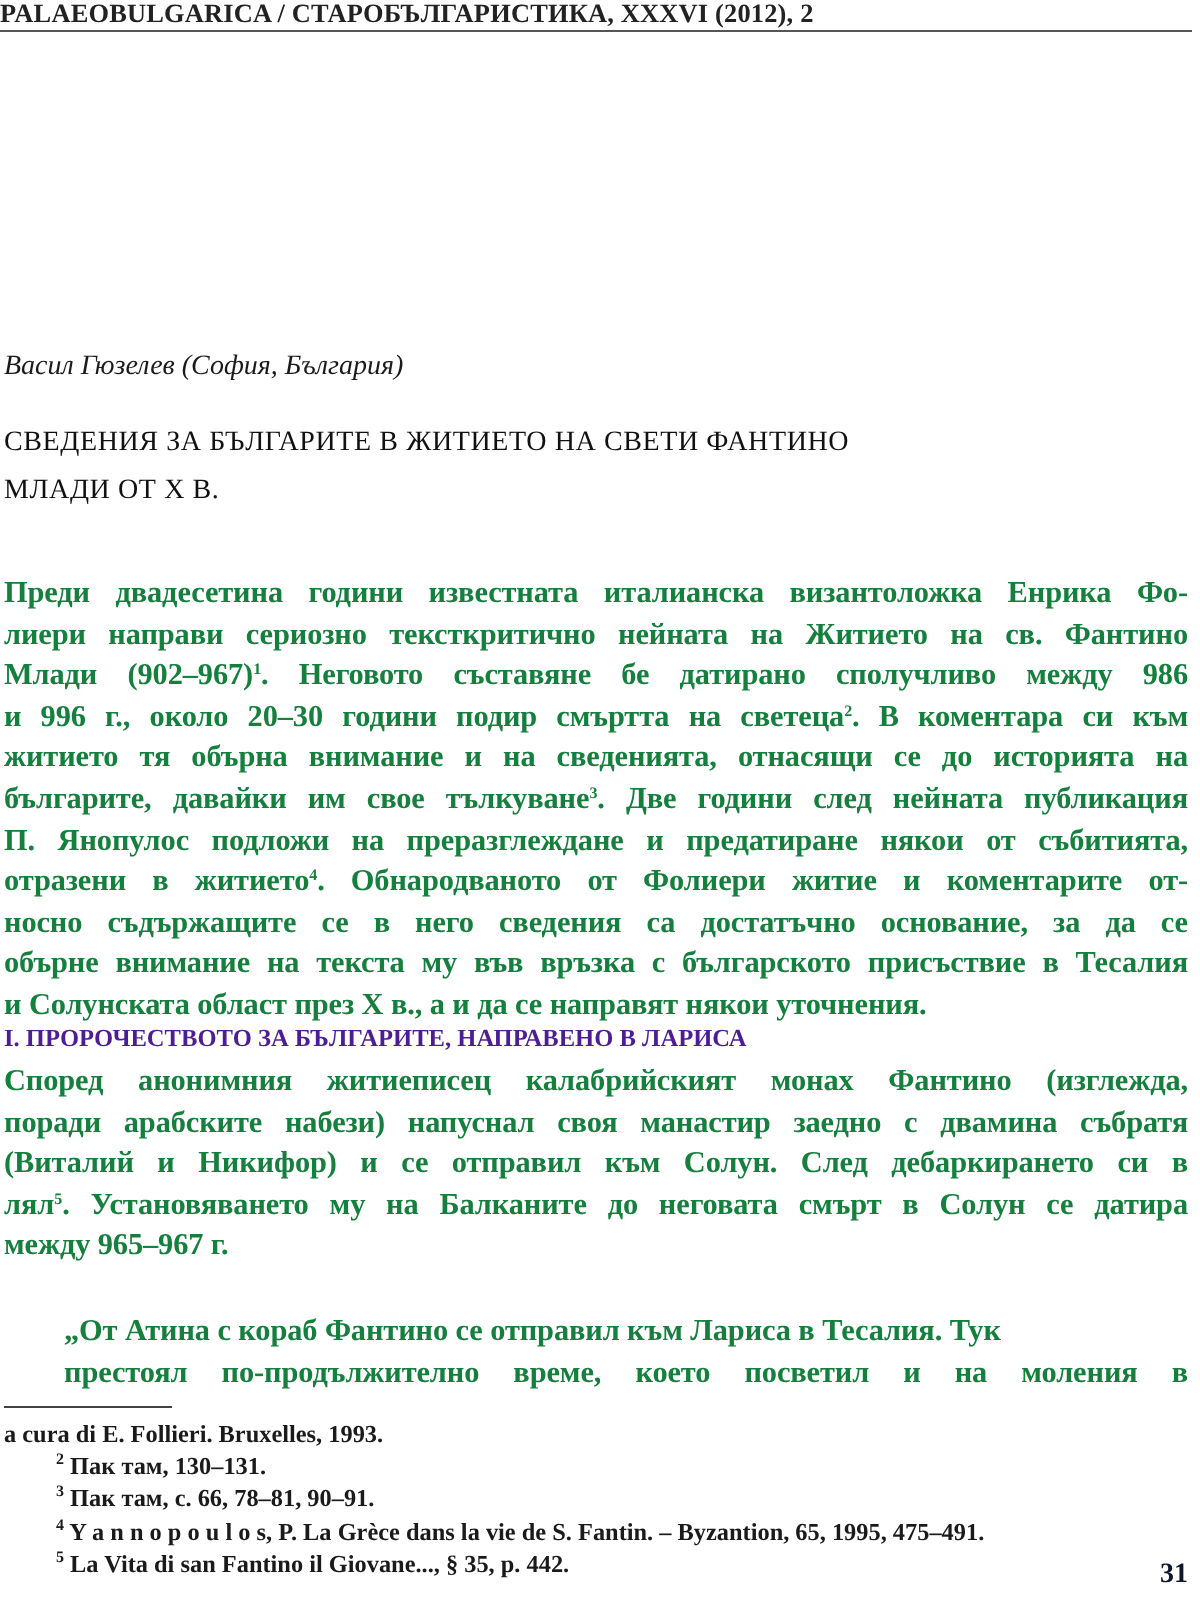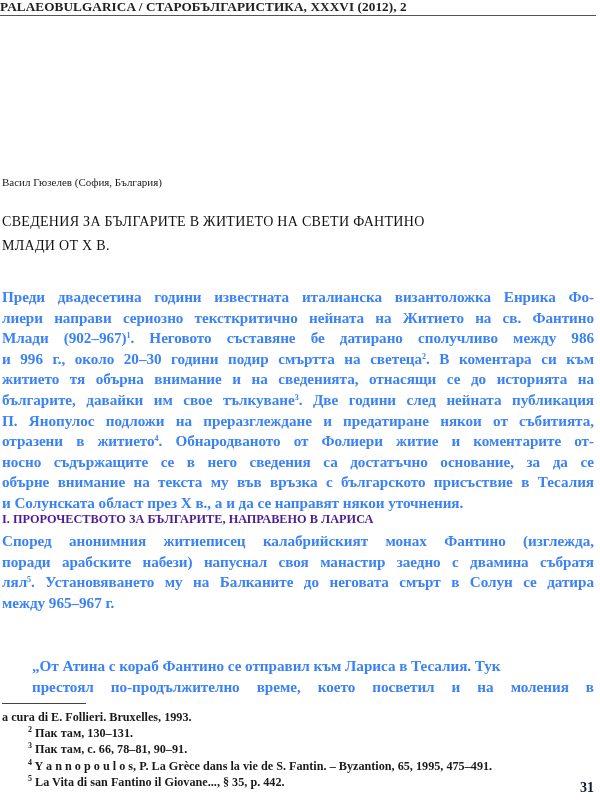--- a/index.html
+++ b/index.html
@@ -9,30 +9,30 @@
     font-family: "Liberation Serif", "DejaVu Serif", serif;
   }
   .running-head {
     position: absolute; left: 0; top: 0; width: 596px; height: 15px;
     border-bottom: 1.5px solid #555;
     font-size: 13.2px; letter-spacing: 0.1px; line-height: 13px;
     white-space: nowrap; font-weight: bold; color: #222;
   }
   .author {
     position: absolute; left: 2px; top: 176px;
-    font-size: 11px; color: #1a1a1a;
+    font-style: italic; font-size: 14px; color: #1a1a1a;
   }
   .title {
     position: absolute; left: 2px; top: 210px; width: 560px;
     font-size: 14px; line-height: 24px; letter-spacing: 0.3px; color: #111;
   }
   .title div { white-space: nowrap; }
   .body-text {
     position: absolute; left: 2px; width: 592px;
-    font-size: 15.2px; line-height: 20.6px; text-align: justify; color: #3b82f6;
+    font-size: 15.2px; line-height: 20.6px; text-align: justify; color: #15803d;
     font-weight: bold; letter-spacing: -0.05px;
   }
   .body-text div { white-space: nowrap; text-align-last: justify; text-align: justify; }
   .body-text div.last { text-align-last: left; }
   .p1 { top: 287px; }
   .section-heading {
     position: absolute; left: 2px; top: 512px;
     font-size: 12.3px; color: #4c1d95; white-space: nowrap; font-weight: bold;
   }
   .p2 { top: 531px; }
@@ -78,20 +78,21 @@
   <div><span>носно съдържащите се в него сведения са достатъчно основание, за да се</span></div>
   <div><span>обърне внимание на текста му във връзка с българското присъствие в Тесалия</span></div>
   <div class="last"><span>и Солунската област през X в., а и да се направят някои уточнения.</span></div>
 </div>
 
 <div class="section-heading">I. ПРОРОЧЕСТВОТО ЗА БЪЛГАРИТЕ, НАПРАВЕНО В ЛАРИСА</div>
 
 <div class="body-text p2">
   <div><span>Според анонимния житиеписец калабрийският монах Фантино (изглежда,</span></div>
   <div><span>поради арабските набези) напуснал своя манастир заедно с двамина събратя</span></div>
+  <div><span>(Виталий и Никифор) и се отправил към Солун. След дебаркирането си в</span></div>
   <div><span>лял</span><sup>5</sup><span>. Установяването му на Балканите до неговата смърт в Солун се датира</span></div>
   <div class="last"><span>между 965–967 г.</span></div>
 </div>
 
 <div class="body-text quote">
   <div class="indent last">„От Атина с кораб Фантино се отправил към Лариса в Тесалия. Тук</div>
   <div class="indent">престоял по-продължително време, което посветил и на моления в</div>
 </div>
 
 <div class="fn-rule"></div>

